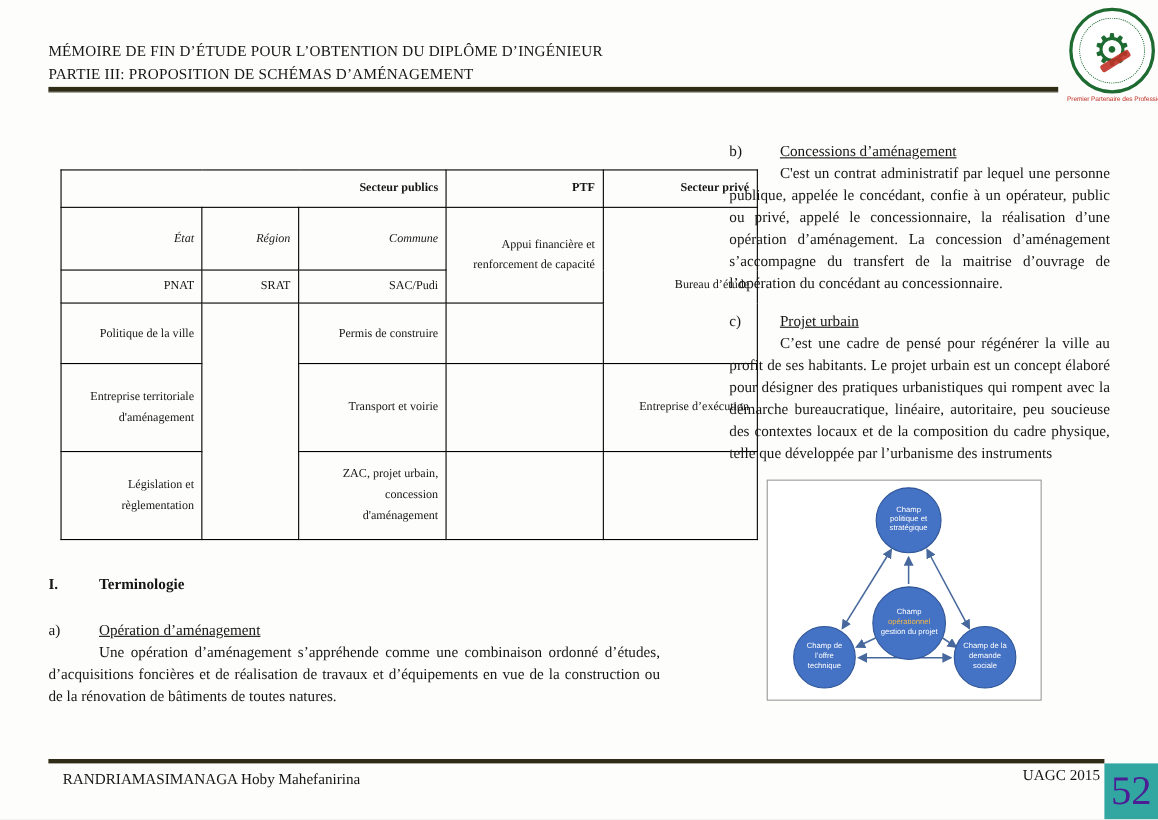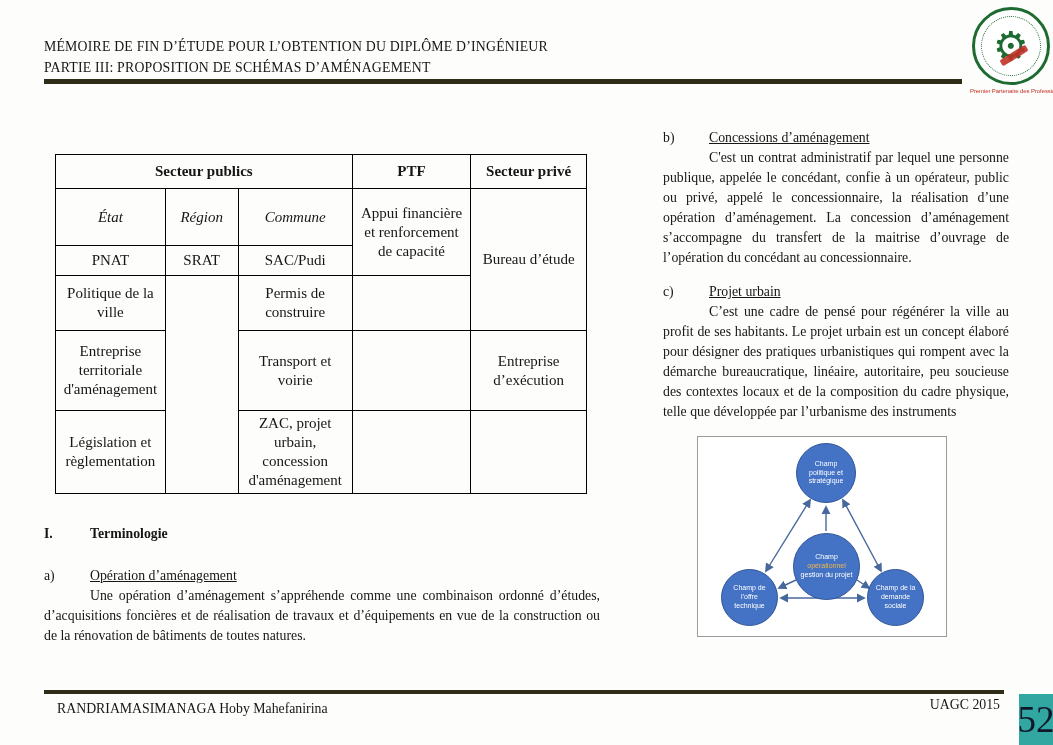--- a/index.html
+++ b/index.html
@@ -43,23 +43,23 @@
   }
 
   
   .col-left  { position: absolute; left: 44px;  top: 126px; width: 556px; font-size: 13.8px; line-height: 20px; text-align: justify; }
   .col-right { position: absolute; left: 663px; top: 128px; width: 346px; font-size: 13.8px; line-height: 20px; text-align: justify; }
   p { margin: 0; }
   .indent { text-indent: 46px; }
 
   
   table.actors {
-    margin: 28px 0 0 11px; width: 532px;
-    border-collapse: collapse; font-size: 15px; line-height: 19px;
-    text-align: center;
+    margin: 28px 0 0 11px; width: 634px;
+    border-collapse: collapse; font-size: 11px; line-height: 19px;
+    text-align: right;
   }
   table.actors th, table.actors td {
     border: 1px solid #000; padding: 3px 7px; vertical-align: middle; font-weight: normal;
   }
   table.actors th { font-weight: bold; }
   .tr-h { height: 34px; } .tr-1 { height: 57px; } .tr-2 { height: 30px; }
   .tr-3 { height: 55px; } .tr-4 { height: 80px; } .tr-5 { height: 80px; }
   td.it { font-style: italic; margin-top: 38px; }
   td.bureau { vertical-align: top; padding-top: 24px; }
 
@@ -87,22 +87,22 @@
   .node-center { left: 95px;  top: 96px;  width: 67px; height: 67px; flex-direction: column; }
   .node-bl     { left: 23px;  top: 132px; width: 57px; height: 57px; }
   .node-br     { left: 169px; top: 132px; width: 57px; height: 57px; }
   .node-center .accent { color: #f0b84a; }
 
   
   .footer-rule { position: absolute; left: 44px; top: 690px; width: 960px; height: 4px; background: #2f2d18; }
   .footer-author { position: absolute; left: 57px; top: 701px; font-size: 13.8px; }
   .footer-org { position: absolute; right: 53px; top: 697px; font-size: 13.8px; }
   .page-number {
-    position: absolute; right: 0; bottom: 0; width: 34px; height: 51px;
-    background: #32a7a1; color: #0f172a; font-size: 37px;
+    position: absolute; right: 0; bottom: 0; width: 49px; height: 51px;
+    background: #32a7a1; color: #4c1d95; font-size: 37px;
     display: flex; align-items: center; justify-content: center;
   }
 </style>
 </head>
 <body>
 
 <div class="page">
 
   <div class="header-lines">
     <div>MÉMOIRE DE FIN D’ÉTUDE POUR L’OBTENTION DU DIPLÔME D’INGÉNIEUR</div>

